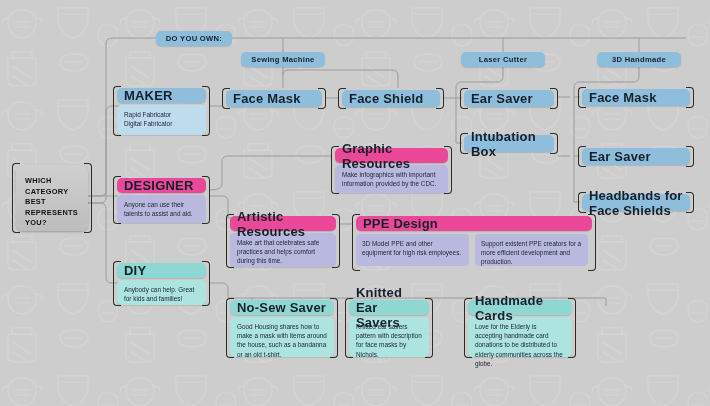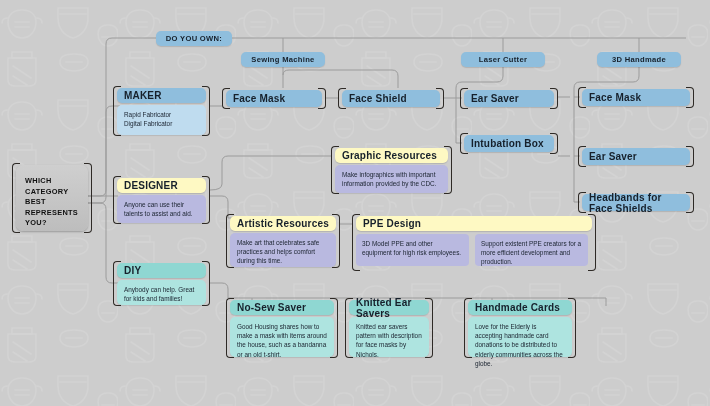--- a/index.html
+++ b/index.html
@@ -8,30 +8,30 @@
     background:#cdcdcd;
     font-family:"Liberation Sans", sans-serif;
     position:relative;
   }
   #canvas{position:absolute;inset:0;width:710px;height:406px;}
 
   
   .bg-pattern{position:absolute;inset:0;opacity:.5;pointer-events:none;}
   .bar{
     border-radius:5px;
-    font-size:10px;font-weight:bold;color:#16202b;
+    font-size:13px;font-weight:bold;color:#16202b;
     letter-spacing:.2px;
     display:flex;align-items:center;
     padding:0 7px;
     box-sizing:border-box;
     height:15px;
     box-shadow:0 1px 1px rgba(0,0,0,.13);
   }
   .bar.blue{background:#8fbedd;}
-  .bar.purple{background:#fef9c3;}
+  .bar.purple{background:#ec4899;}
   .bar.teal{background:#8fd7d2;}
 
   .body{
     border-radius:5px;
     font-size:6.4px;line-height:9.2px;color:#1b2430;
     padding:5px 7px;
     box-sizing:border-box;
     box-shadow:0 1px 1px rgba(0,0,0,.10);
   }
   .body.blue{background:#bfdcef;}

